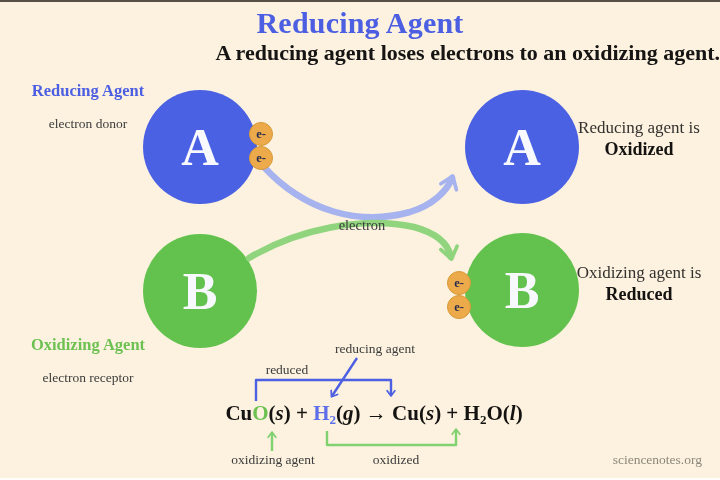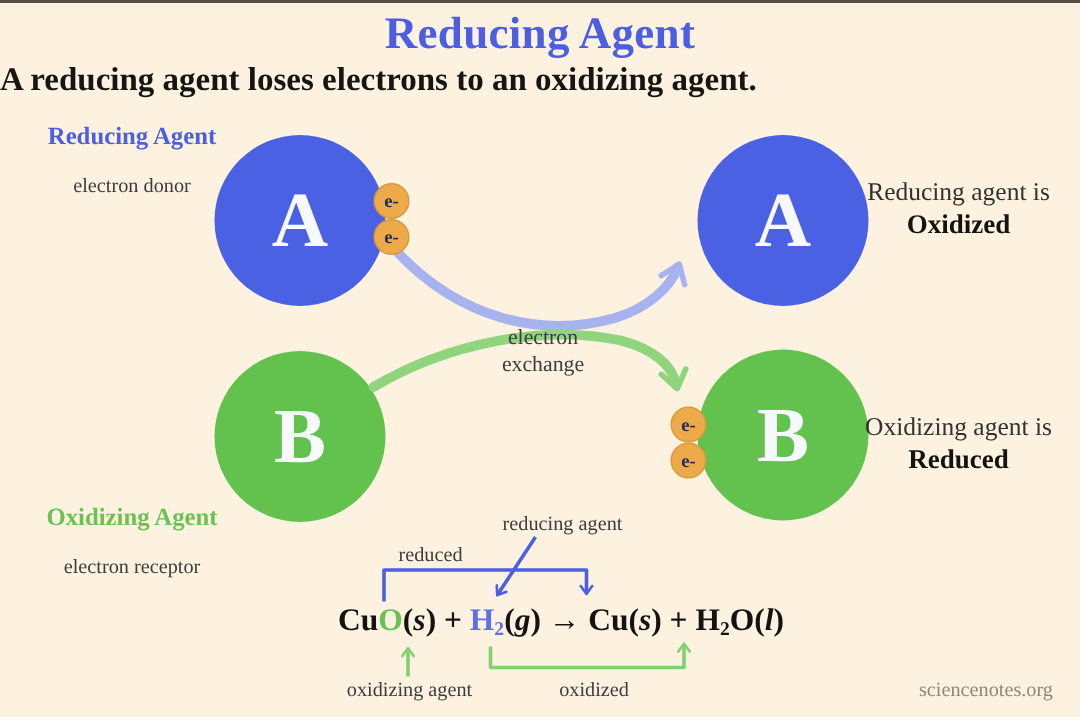--- a/index.html
+++ b/index.html
@@ -11,21 +11,21 @@
   }
   .top-edge{position:absolute;top:0;left:0;width:720px;height:2px;background:#37322b;opacity:.85;}
   .bottom-edge{position:absolute;bottom:0;left:0;width:720px;height:2px;background:#ffffff;opacity:.9;}
 
   .title{
     position:absolute; top:6px; left:0; width:720px; text-align:center;
     font-size:30px; font-weight:bold; color:var(--title_blue,#4c5ee2);
     letter-spacing:.2px;
   }
   .subtitle{
-    position:absolute; top:40px; left:0; width:720px; text-align:left;
+    position:absolute; top:40px; left:0; width:720px; text-align:right;
     font-size:22px; font-weight:bold; color:#161514;
   }
 
   .side-label{position:absolute; width:156px; text-align:center;}
   .side-label .main{font-size:16.5px; font-weight:bold;}
   .side-label .sub{font-size:13.5px; color:var(--text_dim,#3c3c3c); margin-top:15px;}
   .lbl-top-left{left:10px; top:81px;}
   .lbl-top-left .main{color:var(--title_blue,#4c5ee2);}
   .lbl-bottom-left{left:10px; top:335px;}
   .lbl-bottom-left .main{color:var(--label_green,#6cc152);}
@@ -56,21 +56,21 @@
 
   .center-label{
     position:absolute; left:282px; top:216px; width:160px; text-align:center;
     font-size:14.5px; color:var(--text_dim,#3c3c3c); line-height:18px; z-index:4;
   }
 
   .result-label{position:absolute; width:130px; text-align:center; z-index:4;}
   .result-label .l1{font-size:17px; color:#33312e;}
   .result-label .l2{font-size:18px; font-weight:bold; color:#141311; margin-top:1px;}
   .res-top{left:574px; top:118px;}
-  .res-bottom{left:574px; top:263px;margin-top:12px;}
+  .res-bottom{left:574px; top:263px;}
 
   .equation{
     position:absolute; left:374px; top:401px; transform:translateX(-50%);
     font-size:21px; font-weight:bold; white-space:pre; z-index:4; color:#141311;
   }
   .equation .c-g{color:var(--label_green,#7ccf66);}
   .equation .c-b{color:var(--h2_blue,#5d6ee8);}
   .equation .it{font-style:italic;}
   .equation .sub{font-size:0.62em; vertical-align:-0.28em;}
 
@@ -146,21 +146,20 @@
     <path d="M327 431 L327 445 L456 445 L456 430" fill="none" style="stroke:var(--anno_green,#82d16f)" stroke-width="2.4" stroke-linejoin="round" marker-end="url(#chevAG)"></path>
   </svg>
 
   <div class="electron e-a1">e-</div>
   <div class="electron e-a2">e-</div>
   <div class="electron e-b1">e-</div>
   <div class="electron e-b2">e-</div>
 
   <div class="center-label">
     <div>electron</div>
-    <div>exchange</div>
   </div>
 
   <div class="result-label res-top">
     <div class="l1">Reducing agent is</div>
     <div class="l2">Oxidized</div>
   </div>
 
   <div class="result-label res-bottom">
     <div class="l1">Oxidizing agent is</div>
     <div class="l2">Reduced</div>

